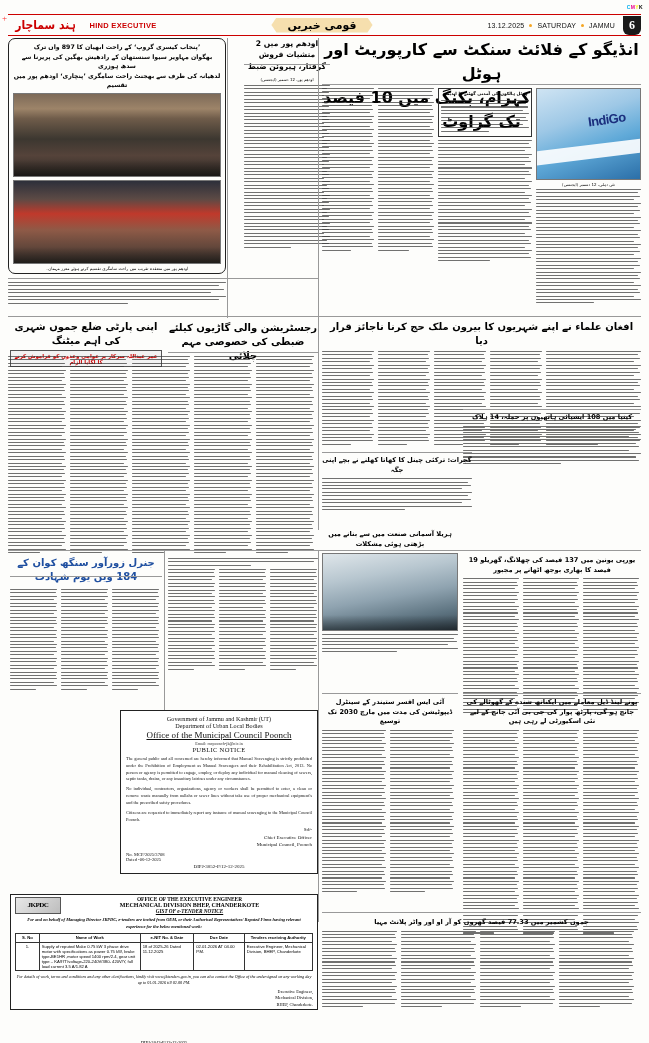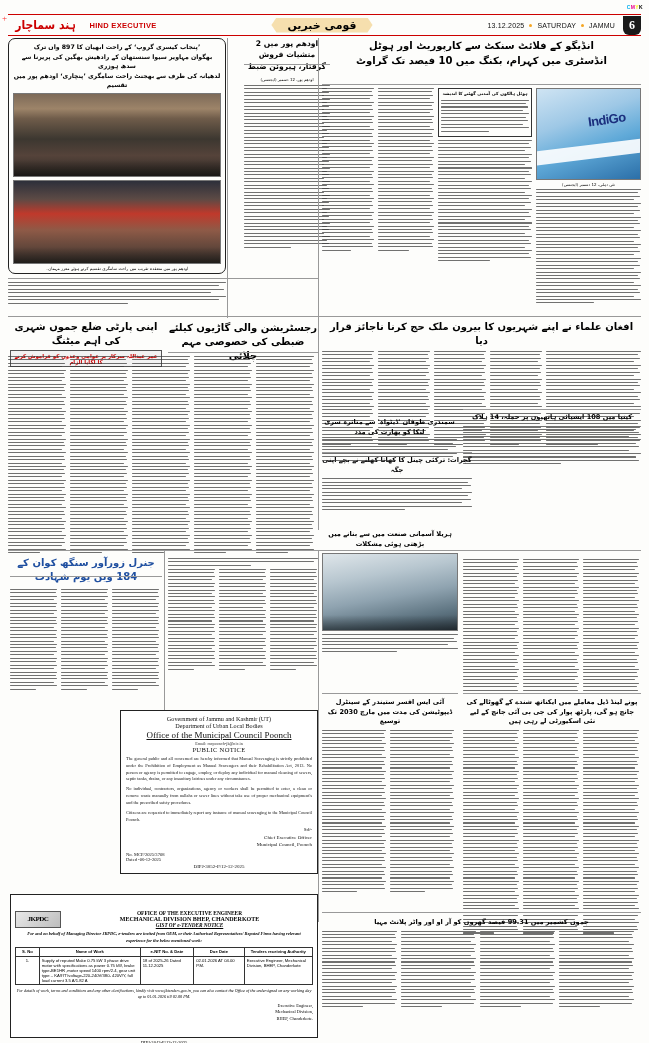--- a/index.html
+++ b/index.html
@@ -79,21 +79,21 @@
     direction: rtl; text-align: right;
     font-family: "DejaVu Sans", sans-serif;
   }
   .hl { 
     direction: rtl; text-align: center;
     font-family: "DejaVu Sans", sans-serif;
     font-weight: bold; line-height: 1.35;
     color: #000;
   }
   .hl-lead {
-    font-size: 10px; line-height: 1.5;
+    font-size: 16px; line-height: 1.5;
   }
   .hl-sec { font-size: 10px; line-height:1.4; }
   .hl-sml { font-size: 7.6px; line-height:1.45; }
   .hl-tiny { font-size: 6.6px; line-height:1.45; }
 
   .subbar {
     background:#f2f2f2; border:.7px solid #555;
     font-size:5.4px; padding:1.5px 3px; text-align:center;
     direction:rtl; font-family:"DejaVu Sans",sans-serif;
   }
@@ -151,21 +151,21 @@
   .n1 { font-size:6.2px; }
   .n3 { font-size:9px; text-decoration:underline; font-weight:normal; }
   .n-mail { font-size:4.2px; color:#333; }
   .n-pub { font-size:6.6px; letter-spacing:.3px; }
   .n-body { font-size:4.4px; line-height:1.55; text-align:justify; margin-top:3px; }
   .n-sign { font-size:5px; text-align:right; line-height:1.5; margin-top:3px;}
   .n-foot { font-size:4.6px; display:flex; justify-content:space-between; margin-top:3px;}
   .dipj { font-size:5px; text-align:center; margin-top:2px; }
 
   
-  .tender { border:1px solid #222; background:#fff; padding:15px 4px; }
+  .tender { border:1px solid #222; background:#fff; padding:1px 4px; }
   .tender-head { display:flex; align-items:center; gap:5px; }
   .jkpdc {
     width:46px; height:17px;
     background:linear-gradient(135deg,#e8e8e8,#bdbdbd);
     border:.6px solid #555; position:relative;
     font-family:"Liberation Serif",serif; font-size:7px; font-weight:bold;
     display:flex;align-items:center;justify-content:center; letter-spacing:-.5px;
   }
   .t-title { flex:1; text-align:center; }
   .t-t1 { font-size:5.4px; font-weight:bold; font-family:"Liberation Serif",serif;}
@@ -1013,32 +1013,20 @@
           <i></i>
           <i></i>
           <i></i>
           <i></i>
           <i></i>
           <i></i>
           <i></i>
       </div>
     </div>
 
-    <div class="blk" style="left:314px;top:380px;width:135px;">
-      <div class="hl hl-tiny">سمندری طوفان 'ڈیٹواہ' سے متاثرہ سری لنکا کو بھارت کی مدد</div>
-      <div class="tx dense" style="margin-top:2px;">
-        <i></i>
-          <i></i>
-          <i></i>
-          <i></i>
-          <i></i>
-          <i></i>
-          <i></i>
-      </div>
-    </div>
 
     <div class="hrule" style="left:0;width:633px;top:512px;"></div>
 
     <div class="blk" style="left:2px;top:518px;width:152px;">
       <div class="hl hl-sec bluetxt">
         
         
         
         
         
@@ -1248,20 +1236,21 @@
             <i></i>
             <i></i>
         </div>
       </div>
     </div>
 
     <div class="vrule" style="left:310px;top:512px;height:372px;"></div>
     <div class="vrule" style="left:156px;top:512px;height:162px;"></div>
 
     <div class="blk" style="left:455px;top:518px;width:178px;">
+      <div class="hl hl-tiny">یورپی یونین میں 137 فیصد کی چھلانگ، گھریلو 19 فیصد کا بھاری بوجھ اٹھانے پر مجبور</div>
       <div style="display:flex;gap:4px;margin-top:3px;">
         <div class="tx dense" style="width:56px;">
           <i></i>
             <i></i>
             <i></i>
             <i></i>
             <i></i>
             <i></i>
             <i></i>
             <i></i>
@@ -1695,21 +1684,21 @@
             <i></i>
             <i></i>
             <i></i>
             <i></i>
         </div>
       </div>
     </div>
 
     <div class="blk" style="left:314px;top:880px;width:319px;">
       <div class="hrule" style="left:0;right:0;top:-6px;"></div>
-      <div class="hl hl-tiny">جموں کشمیر میں 99.31 فیصد گھروں کو آر او اور واٹر پلانٹ مہیا</div>
+      <div class="hl hl-tiny">جموں کشمیر میں 77.33 فیصد گھروں کو آر او اور واٹر پلانٹ مہیا</div>
       <div style="display:flex;gap:4px;margin-top:3px;">
         <div class="tx dense" style="width:75px;">
           <i></i>
             <i></i>
             <i></i>
             <i></i>
             <i></i>
             <i></i>
             <i></i>
             <i></i>

